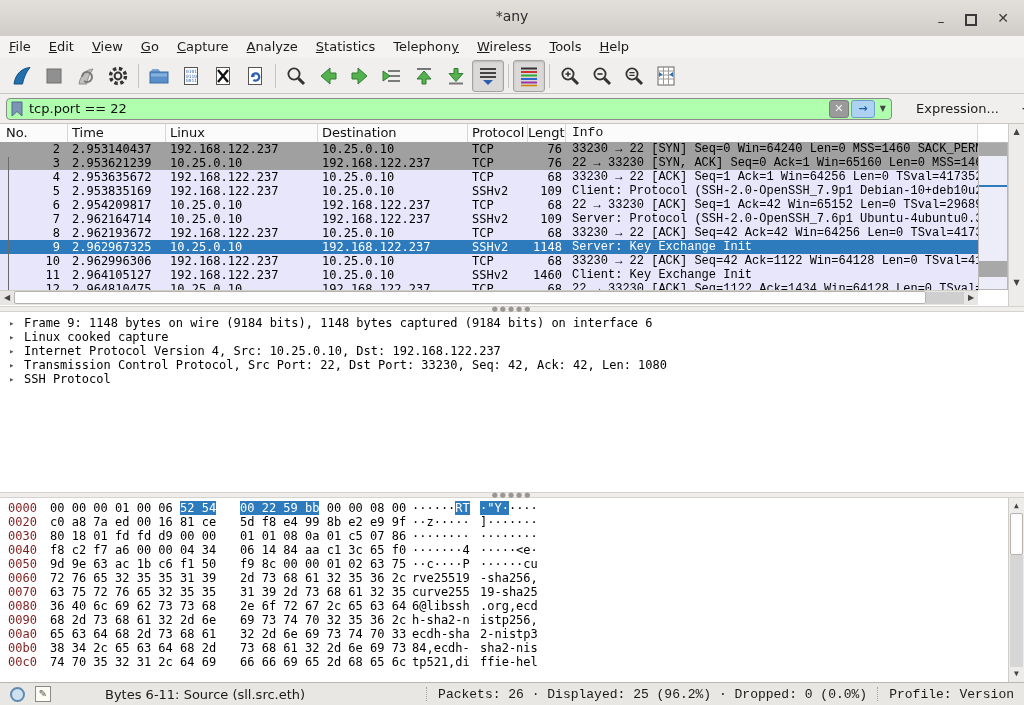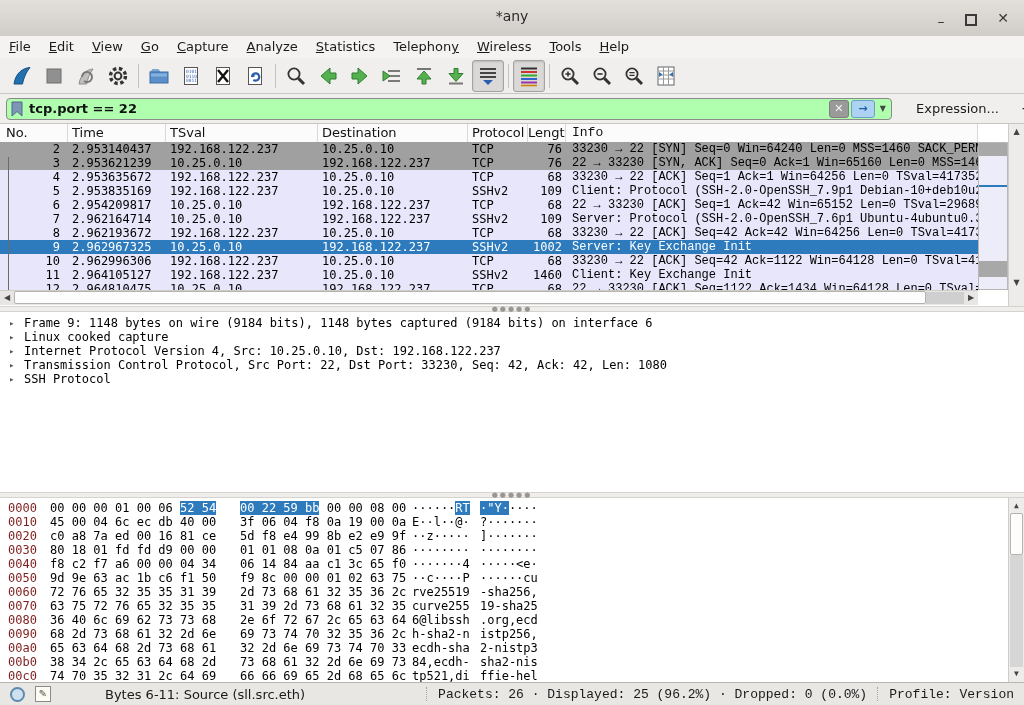--- a/index.html
+++ b/index.html
@@ -25,21 +25,21 @@
   #toolbar{position:absolute;left:0;top:58px;width:1024px;height:36px;background:#f1efed;border-bottom:1px solid #c9c5c1;display:flex;align-items:center;padding-left:6px;box-sizing:border-box;}
   .tbtn{width:30px;height:30px;display:flex;align-items:center;justify-content:center;border:1px solid transparent;border-radius:3px;}
   .tbtn.pressed{background:#dbd9d7;border:1px solid #a5a3a1;box-shadow:inset 0 1px 2px rgba(0,0,0,.15);}
   .tsep{width:1px;height:24px;background:#c6c2be;margin:0 4px;}
   .tbtn svg{display:block;}
 
   
   #filterbar{position:absolute;left:0;top:94px;width:1024px;height:30px;background:#f1efed;border-bottom:1px solid #c9c5c1;display:flex;align-items:center;box-sizing:border-box;padding:0 6px;}
   #filter-field{flex:0 0 886px;height:22px;background:#afffaf;border:1px solid #8a8a8a;border-radius:4px;display:flex;align-items:center;padding:0 3px;box-sizing:border-box;}
   #filter-bookmark{width:14px;height:16px;margin-right:5px;}
-  #filter-text{flex:1;font-size:13px;color:#111;white-space:nowrap;overflow:hidden;font-weight:bold;}
+  #filter-text{flex:1;font-size:13px;color:#111;white-space:nowrap;overflow:hidden;}
   #filter-clear{width:18px;height:16px;background:#9a9a9a;border:1px solid #7d7d7d;border-radius:3px;color:#f2f2f2;font-size:11px;line-height:15px;text-align:center;margin-right:2px;}
   #filter-apply{width:22px;height:16px;background:#add2f2;border:1px solid #6f9fc8;border-radius:3px;color:#1d5fae;font-size:11px;line-height:15px;text-align:center;font-weight:bold;}
   #filter-caret{font-size:8px;color:#444;margin:0 2px 0 5px;}
   #filter-expression{margin-left:24px;font-size:13px;color:#1b1b1b;}
   .fsep{width:1px;height:16px;background:#c6c2be;margin:0 9px;}
   #filter-add{font-size:15px;color:#1b1b1b;padding:0 4px;}
 
   
   #plist{position:absolute;left:0;top:124px;width:1024px;height:182px;background:#fff;}
   #plist-header{position:absolute;left:0;top:0;width:978px;height:18px;background:#fbfbfb;border-bottom:1px solid #c4c4c4;display:flex;font-size:13px;color:#111;}
@@ -329,21 +329,21 @@
     </div>
     <span id="filter-expression">Expression...</span>
     <span class="fsep"></span>
     <span id="filter-add">+</span>
   </div>
 
   <div id="plist">
     <div id="plist-header">
         <div class="hcell c0" style="padding-left: 6px; text-align: left;">No.</div>
         <div class="hcell c1">Time</div>
-        <div class="hcell c2">TSval</div>
+        <div class="hcell c2">Linux</div>
         <div class="hcell c3">Destination</div>
         <div class="hcell c4">Protocol</div>
         <div class="hcell c5">Length</div>
         <div class="hcell c6">Info</div>
       </div>
     <div id="plist-body">
       <div id="conv-line"></div>
     <div class="prow gray">
           <div class="pcell c0">2</div>
           <div class="pcell c1">2.953140437</div>
@@ -406,21 +406,21 @@
           <div class="pcell c4">TCP</div>
           <div class="pcell c5">68</div>
           <div class="pcell c6">33230 → 22 [ACK] Seq=42 Ack=42 Win=64256 Len=0 TSval=4173</div>
         </div>
         <div class="prow selected">
           <div class="pcell c0">9</div>
           <div class="pcell c1">2.962967325</div>
           <div class="pcell c2">10.25.0.10</div>
           <div class="pcell c3">192.168.122.237</div>
           <div class="pcell c4">SSHv2</div>
-          <div class="pcell c5">1002</div>
+          <div class="pcell c5">1148</div>
           <div class="pcell c6">Server: Key Exchange Init</div>
         </div>
         <div class="prow lav">
           <div class="pcell c0">10</div>
           <div class="pcell c1">2.962996306</div>
           <div class="pcell c2">192.168.122.237</div>
           <div class="pcell c3">10.25.0.10</div>
           <div class="pcell c4">TCP</div>
           <div class="pcell c5">68</div>
           <div class="pcell c6">33230 → 22 [ACK] Seq=42 Ack=1122 Win=64128 Len=0 TSval=41</div>
@@ -475,21 +475,20 @@
       </div>
   </div>
 
   <div class="splitter" id="split2">
       <span class="dots">●●●●●</span>
     </div>
 
   <div id="hexpane">
     <div id="hex-inner">
         <div class="hrow"><span class="hoff">0000</span><span class="hg1"><span>00 00 00 01 00 06 </span><span class="hl">52 54</span></span><span class="hg2"><span class="hl">00 22 59 bb</span><span> 00 00 08 00</span></span><span class="ha1"><span>······</span><span class="hl">RT</span></span><span class="ha2"><span class="hl">·"Y·</span><span>····</span></span></div>
-        <div class="hrow"><span class="hoff">0010</span><span class="hg1"><span>45 00 04 6c ec db 40 00</span></span><span class="hg2"><span>3f 06 04 f8 0a 19 00 0a</span></span><span class="ha1"><span>E··l··@·</span></span><span class="ha2"><span>?·······</span></span></div>
         <div class="hrow"><span class="hoff">0020</span><span class="hg1"><span>c0 a8 7a ed 00 16 81 ce</span></span><span class="hg2"><span>5d f8 e4 99 8b e2 e9 9f</span></span><span class="ha1"><span>··z·····</span></span><span class="ha2"><span>]·······</span></span></div>
         <div class="hrow"><span class="hoff">0030</span><span class="hg1"><span>80 18 01 fd fd d9 00 00</span></span><span class="hg2"><span>01 01 08 0a 01 c5 07 86</span></span><span class="ha1"><span>········</span></span><span class="ha2"><span>········</span></span></div>
         <div class="hrow"><span class="hoff">0040</span><span class="hg1"><span>f8 c2 f7 a6 00 00 04 34</span></span><span class="hg2"><span>06 14 84 aa c1 3c 65 f0</span></span><span class="ha1"><span>·······4</span></span><span class="ha2"><span>·····&lt;e·</span></span></div>
         <div class="hrow"><span class="hoff">0050</span><span class="hg1"><span>9d 9e 63 ac 1b c6 f1 50</span></span><span class="hg2"><span>f9 8c 00 00 01 02 63 75</span></span><span class="ha1"><span>··c····P</span></span><span class="ha2"><span>······cu</span></span></div>
         <div class="hrow"><span class="hoff">0060</span><span class="hg1"><span>72 76 65 32 35 35 31 39</span></span><span class="hg2"><span>2d 73 68 61 32 35 36 2c</span></span><span class="ha1"><span>rve25519</span></span><span class="ha2"><span>-sha256,</span></span></div>
         <div class="hrow"><span class="hoff">0070</span><span class="hg1"><span>63 75 72 76 65 32 35 35</span></span><span class="hg2"><span>31 39 2d 73 68 61 32 35</span></span><span class="ha1"><span>curve255</span></span><span class="ha2"><span>19-sha25</span></span></div>
         <div class="hrow"><span class="hoff">0080</span><span class="hg1"><span>36 40 6c 69 62 73 73 68</span></span><span class="hg2"><span>2e 6f 72 67 2c 65 63 64</span></span><span class="ha1"><span>6@libssh</span></span><span class="ha2"><span>.org,ecd</span></span></div>
         <div class="hrow"><span class="hoff">0090</span><span class="hg1"><span>68 2d 73 68 61 32 2d 6e</span></span><span class="hg2"><span>69 73 74 70 32 35 36 2c</span></span><span class="ha1"><span>h-sha2-n</span></span><span class="ha2"><span>istp256,</span></span></div>
         <div class="hrow"><span class="hoff">00a0</span><span class="hg1"><span>65 63 64 68 2d 73 68 61</span></span><span class="hg2"><span>32 2d 6e 69 73 74 70 33</span></span><span class="ha1"><span>ecdh-sha</span></span><span class="ha2"><span>2-nistp3</span></span></div>
         <div class="hrow"><span class="hoff">00b0</span><span class="hg1"><span>38 34 2c 65 63 64 68 2d</span></span><span class="hg2"><span>73 68 61 32 2d 6e 69 73</span></span><span class="ha1"><span>84,ecdh-</span></span><span class="ha2"><span>sha2-nis</span></span></div>

